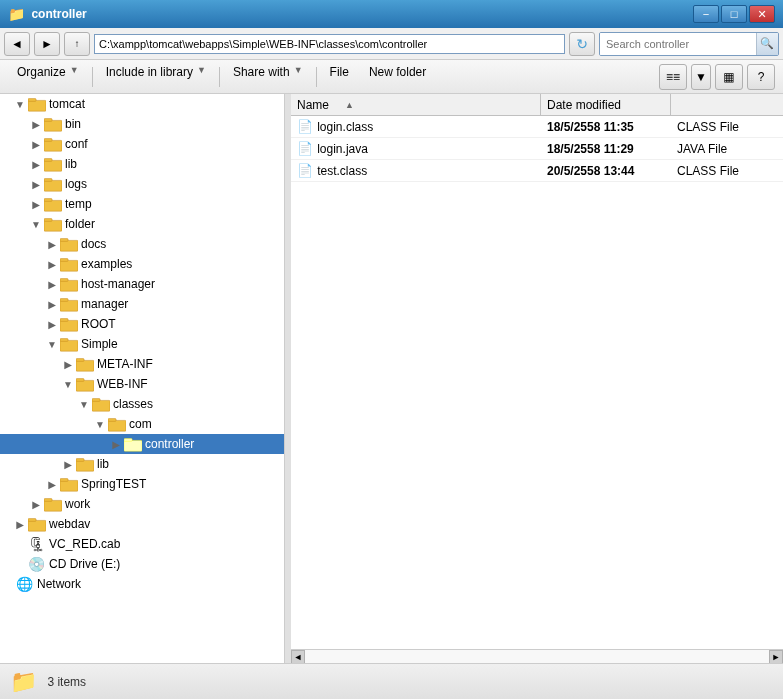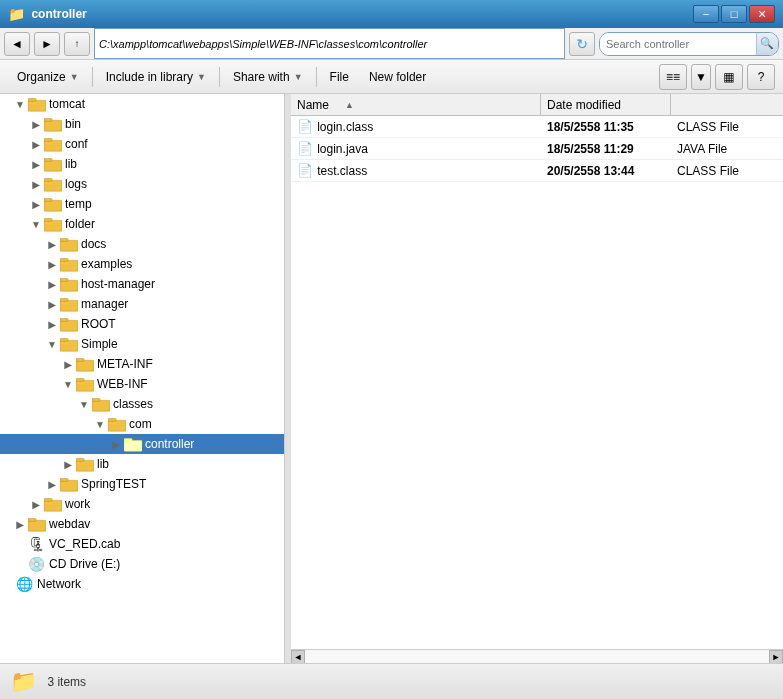--- a/index.html
+++ b/index.html
@@ -43,43 +43,42 @@
       width: 26px; height: 24px;
       background: linear-gradient(to bottom, #f8f8f8, #e0e0e0);
       border: 1px solid #b0b0b0;
       border-radius: 3px;
       cursor: pointer;
       display: flex; align-items: center; justify-content: center;
       font-size: 12px;
     }
     .address-input {
       flex: 1;
-      height: 31px;
+      height: 20px;
       border: 1px solid #7a9cc0;
       padding: 0 4px;
       font-size: 11px;
       background: white;
       outline: none;
-      font-style: italic;
     }
     .refresh-btn {
       width: 26px; height: 24px;
       background: linear-gradient(to bottom, #f8f8f8, #e0e0e0);
       border: 1px solid #b0b0b0;
       border-radius: 3px;
       cursor: pointer;
       display: flex; align-items: center; justify-content: center;
       font-size: 14px; color: #4a9fd4;
     }
     .search-box {
       display: flex;
       height: 24px;
       border: 1px solid #7a9cc0;
       background: white;
-      border-radius: 10px;
+      border-radius: 2px;
       overflow: hidden;
       width: 180px;
     }
     .search-input {
       flex: 1;
       border: none;
       padding: 0 6px;
       font-size: 11px;
       outline: none;
       color: #888;
@@ -105,21 +104,21 @@
       border-bottom: 1px solid #ccc;
     }
     .toolbar-btn {
       height: 26px;
       padding: 0 8px;
       background: transparent;
       border: 1px solid transparent;
       border-radius: 3px;
       cursor: pointer;
       font-size: 12px;
-      display: flex; align-items: center; gap: 4px;
+      display: flex; align-items: flex-start; gap: 4px;
     }
     .toolbar-sep { width: 1px; height: 20px; background: #c0c0c0; margin: 0 2px; }
     .dropdown-arrow { font-size: 9px; color: #666; }
 
     
     .main-area {
       display: flex;
       height: calc(699px - 28px - 32px - 34px - 36px);
       background: white;
     }

